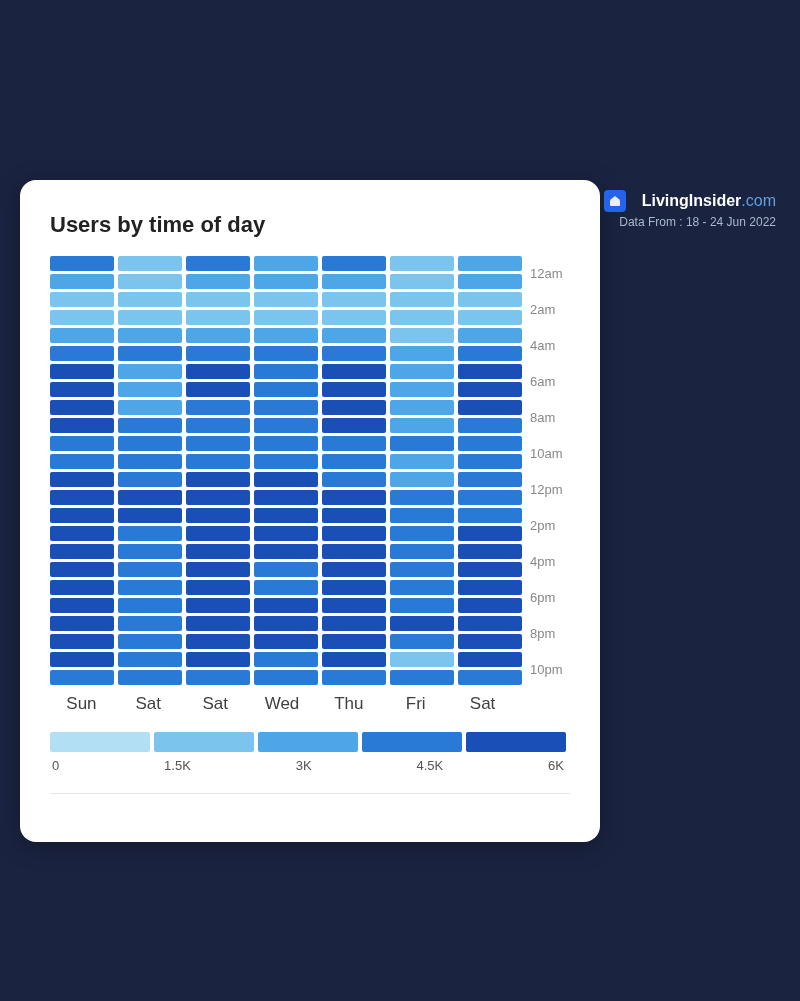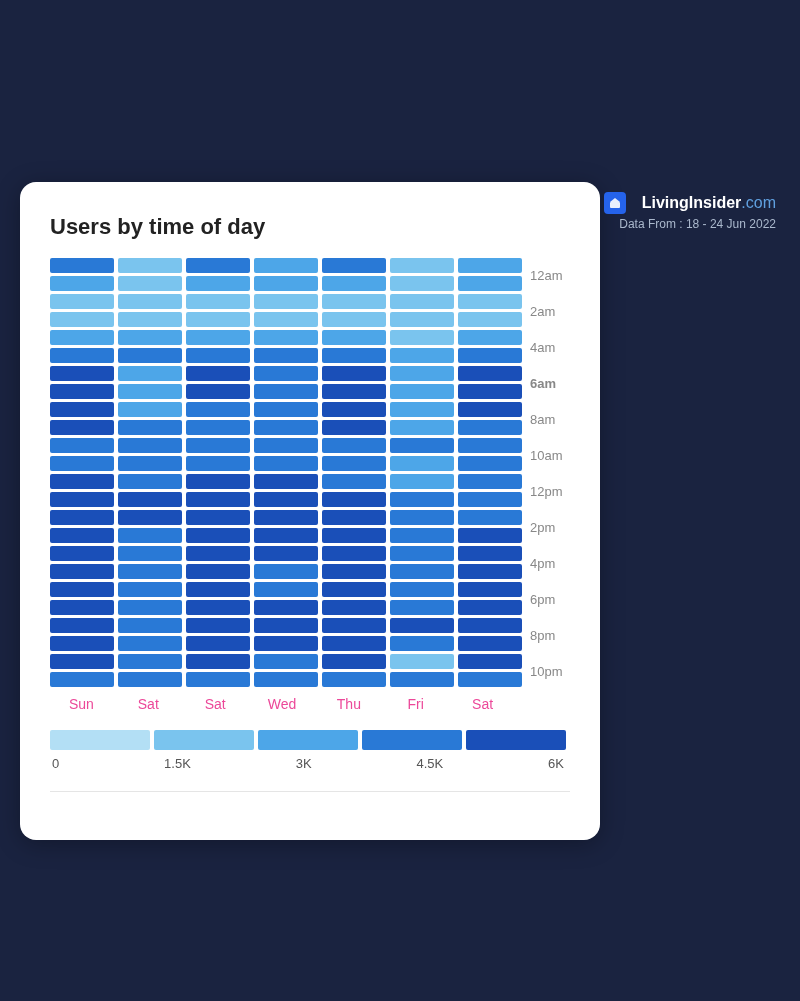--- a/index.html
+++ b/index.html
@@ -70,22 +70,22 @@
     .x-axis {
       display: flex;
       flex-direction: row;
       gap: 4px;
       margin-top: 6px;
       padding-right: 56px;
     }
     .x-label {
       flex: 1;
       text-align: center;
-      font-size: 14px;
-      color: #ec4899;
+      font-size: 17px;
+      color: #404040;
       font-weight: 500;
     }
     .legend-area {
       margin-top: 18px;
       display: flex;
       flex-direction: column;
       gap: 6px;
     }
     .legend-bar-row {
       display: flex;
@@ -389,21 +389,21 @@
               <div class="cell" style="background: rgb(41, 121, 214);"></div>
               <div class="cell" style="background: rgb(41, 121, 214);"></div>
               <div class="cell" style="background: rgb(41, 121, 214);"></div>
               <div class="cell" style="background: rgb(41, 121, 214);"></div>
             </div>
           </div>
         <div class="y-axis" id="y-axis">
         <div class="y-label" style="height: 36px;">12am</div>
             <div class="y-label" style="height: 36px;">2am</div>
             <div class="y-label" style="height: 36px;">4am</div>
-            <div class="y-label" style="height: 36px; font-weight: bold;">6am</div>
+            <div class="y-label" style="height: 36px;">6am</div>
             <div class="y-label" style="height: 36px;">8am</div>
             <div class="y-label" style="height: 36px;">10am</div>
             <div class="y-label" style="height: 36px;">12pm</div>
             <div class="y-label" style="height: 36px;">2pm</div>
             <div class="y-label" style="height: 36px;">4pm</div>
             <div class="y-label" style="height: 36px;">6pm</div>
             <div class="y-label" style="height: 36px;">8pm</div>
             <div class="y-label" style="height: 36px;">10pm</div>
           </div>
       </div>

